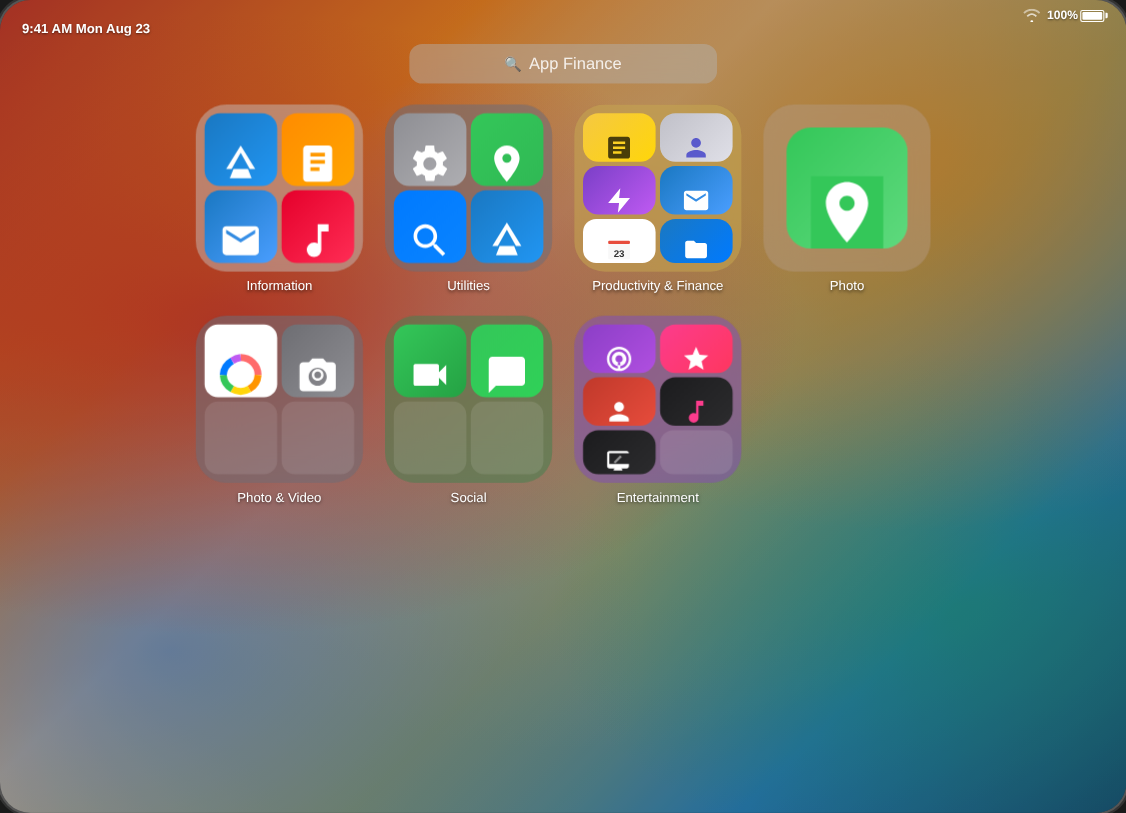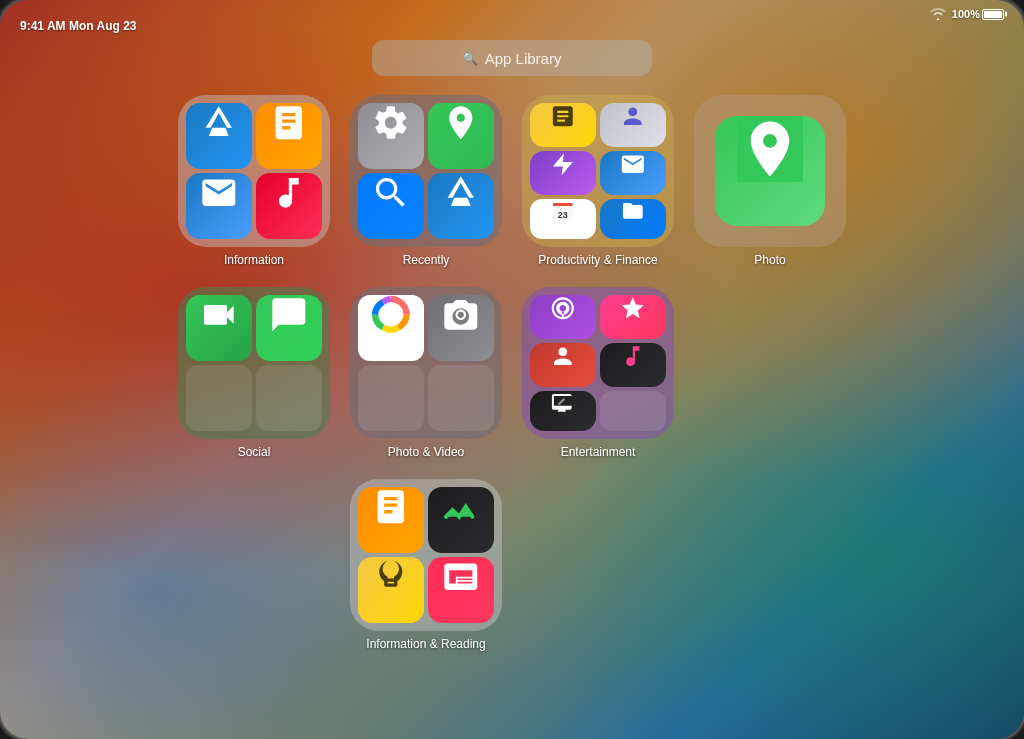--- a/index.html
+++ b/index.html
@@ -207,21 +207,21 @@
       font-weight: 500;
       text-align: center;
     }
 
     
     .app-icon {
       width: 100%;
       height: 100%;
       border-radius: 14px;
       display: flex;
-      align-items: flex-start;
+      align-items: flex-end;
       justify-content: center;
       font-size: 24px;
       overflow: hidden;
       position: relative;
     }
 
     
     .icon-appstore { background: linear-gradient(135deg, #1a78c2, #2196F3); }
     .icon-books { background: linear-gradient(135deg, #ff8c00, #ffa500); }
     .icon-mail { background: linear-gradient(135deg, #1a78c2, #4a9eff); }
@@ -278,21 +278,21 @@
         <span>100%</span>
         <span class="battery-icon">
           <span class="battery-fill"></span>
         </span>
       </span>
     </div>
   </div>
 
   <div class="search-bar">
     <span class="search-icon-symbol">🔍</span>
-    <span class="search-placeholder">App Library</span>
+    <span class="search-placeholder">App Finance</span>
   </div>
 
   <div class="app-grid">
 
     <div class="folder">
       <div class="folder-inner light-bg">
 
         <div class="app-icon icon-appstore">
           <svg viewBox="0 0 24 24" fill="white">
               <path d="M12 2L4 15h4l-2 5h12l-2-5h4L12 2zm0 4l5 9H7l5-9z"></path>
@@ -341,21 +341,21 @@
               <path d="M15.5 14h-.79l-.28-.27C15.41 12.59 16 11.11 16 9.5 16 5.91 13.09 3 9.5 3S3 5.91 3 9.5 5.91 16 9.5 16c1.61 0 3.09-.59 4.23-1.57l.27.28v.79l5 4.99L20.49 19l-4.99-5zm-6 0C7.01 14 5 11.99 5 9.5S7.01 5 9.5 5 14 7.01 14 9.5 11.99 14 9.5 14z"></path>
             </svg>
         </div>
 
         <div class="app-icon icon-appstore">
           <svg viewBox="0 0 24 24" fill="white">
               <path d="M12 2L4 15h4l-2 5h12l-2-5h4L12 2zm0 4l5 9H7l5-9z"></path>
             </svg>
         </div>
       </div>
-      <span class="folder-label">Recently</span>
+      <span class="folder-label">Utilities</span>
     </div>
 
     <div class="folder">
       <div class="folder-inner yellow-tint">
 
         <div class="app-icon icon-notes">
           <svg viewBox="0 0 24 24" fill="rgba(0,0,0,0.7)">
               <path d="M19 3H5c-1.1 0-2 .9-2 2v14c0 1.1.9 2 2 2h14c1.1 0 2-.9 2-2V5c0-1.1-.9-2-2-2zm-5 14H7v-2h7v2zm3-4H7v-2h10v2zm0-4H7V7h10v2z"></path>
             </svg>
         </div>
@@ -398,40 +398,20 @@
     <div class="folder">
       <div style="width:152px; height:152px; border-radius:28px; background: rgba(180,155,135,0.45); backdrop-filter: blur(20px); display:flex; align-items:center; justify-content:center;">
         <div class="app-icon icon-maps" style="width:110px; height:110px; border-radius:22px;">
           <svg viewBox="0 0 24 24" width="65%" height="65%">
             <rect width="24" height="24" fill="#34c759"></rect>
             <path d="M12 2C8.13 2 5 5.13 5 9c0 5.25 7 13 7 13s7-7.75 7-13c0-3.87-3.13-7-7-7zm0 9.5c-1.38 0-2.5-1.12-2.5-2.5s1.12-2.5 2.5-2.5 2.5 1.12 2.5 2.5-1.12 2.5-2.5 2.5z" fill="white"></path>
           </svg>
         </div>
       </div>
       <span class="folder-label">Photo</span>
-    </div>
-
-    <div class="folder">
-      <div class="folder-inner green-tint">
-
-        <div class="app-icon icon-facetime">
-          <svg viewBox="0 0 24 24" fill="white">
-              <path d="M17 10.5V7c0-.55-.45-1-1-1H4c-.55 0-1 .45-1 1v10c0 .55.45 1 1 1h12c.55 0 1-.45 1-1v-3.5l4 4v-11l-4 4z"></path>
-            </svg>
-        </div>
-
-        <div class="app-icon icon-messages">
-          <svg viewBox="0 0 24 24" fill="white">
-              <path d="M20 2H4c-1.1 0-2 .9-2 2v18l4-4h14c1.1 0 2-.9 2-2V4c0-1.1-.9-2-2-2z"></path>
-            </svg>
-        </div>
-        <div class="app-icon" style="background: rgba(255,255,255,0.1); border-radius:12px;"></div>
-        <div class="app-icon" style="background: rgba(255,255,255,0.1); border-radius:12px;"></div>
-      </div>
-      <span class="folder-label">Social</span>
     </div>
 
     <div class="folder">
       <div class="folder-inner gray-tint">
 
         <div class="app-icon" style="background: white; border-radius:12px;">
           <svg viewBox="0 0 100 100" width="80%" height="80%">
             <circle cx="50" cy="50" r="40" fill="white"></circle>
             <path d="M50 10 A40 40 0 0 1 90 50" stroke="#FF6B6B" stroke-width="16" fill="none"></path>
             <path d="M90 50 A40 40 0 0 1 69.6 82.3" stroke="#FF9500" stroke-width="16" fill="none"></path>
@@ -447,20 +427,40 @@
               <path d="M12 15.2c1.77 0 3.2-1.43 3.2-3.2S13.77 8.8 12 8.8 8.8 10.23 8.8 12s1.43 3.2 3.2 3.2zm0-5.1c1.05 0 1.9.85 1.9 1.9s-.85 1.9-1.9 1.9-1.9-.85-1.9-1.9.85-1.9 1.9-1.9zM9 3L7.17 5H4c-1.1 0-2 .9-2 2v12c0 1.1.9 2 2 2h16c1.1 0 2-.9 2-2V7c0-1.1-.9-2-2-2h-3.17L15 3H9zm3 15c-2.76 0-5-2.24-5-5s2.24-5 5-5 5 2.24 5 5-2.24 5-5 5z"></path>
             </svg>
         </div>
         <div class="app-icon" style="background: rgba(255,255,255,0.1); border-radius:12px;"></div>
         <div class="app-icon" style="background: rgba(255,255,255,0.1); border-radius:12px;"></div>
       </div>
       <span class="folder-label">Photo &amp; Video</span>
     </div>
 
     <div class="folder">
+      <div class="folder-inner green-tint">
+
+        <div class="app-icon icon-facetime">
+          <svg viewBox="0 0 24 24" fill="white">
+              <path d="M17 10.5V7c0-.55-.45-1-1-1H4c-.55 0-1 .45-1 1v10c0 .55.45 1 1 1h12c.55 0 1-.45 1-1v-3.5l4 4v-11l-4 4z"></path>
+            </svg>
+        </div>
+
+        <div class="app-icon icon-messages">
+          <svg viewBox="0 0 24 24" fill="white">
+              <path d="M20 2H4c-1.1 0-2 .9-2 2v18l4-4h14c1.1 0 2-.9 2-2V4c0-1.1-.9-2-2-2z"></path>
+            </svg>
+        </div>
+        <div class="app-icon" style="background: rgba(255,255,255,0.1); border-radius:12px;"></div>
+        <div class="app-icon" style="background: rgba(255,255,255,0.1); border-radius:12px;"></div>
+      </div>
+      <span class="folder-label">Social</span>
+    </div>
+
+    <div class="folder">
       <div class="folder-inner purple-tint">
 
         <div class="app-icon icon-podcasts">
           <svg viewBox="0 0 24 24" fill="white">
               <path d="M12 2C6.48 2 2 6.48 2 12s4.48 10 10 10 10-4.48 10-10S17.52 2 12 2zm1 17.93V18c0-.55-.45-1-1-1s-1 .45-1 1v1.93C7.06 19.48 4 16.15 4 12c0-4.42 3.58-8 8-8s8 3.58 8 8c0 4.15-3.06 7.48-7 7.93zM12 6c-3.31 0-6 2.69-6 6 0 2.97 2.16 5.44 5 5.92V16c0-.55.45-1 1-1s1 .45 1 1v1.92c2.84-.48 5-2.95 5-5.92 0-3.31-2.69-6-6-6zm0 9c-1.66 0-3-1.34-3-3s1.34-3 3-3 3 1.34 3 3-1.34 3-3 3z"></path>
             </svg>
         </div>
 
         <div class="app-icon icon-itunes">
           <svg viewBox="0 0 24 24" fill="white">
@@ -484,46 +484,16 @@
           <svg viewBox="0 0 24 24" fill="white">
               <path d="M21 3H3c-1.1 0-2 .9-2 2v12c0 1.1.9 2 2 2h5l-1 1v1h8v-1l-1-1h5c1.1 0 2-.9 2-2V5c0-1.1-.9-2-2-2zm0 12H3V5h18v10z"></path>
               <path d="M8.5 14.5l-1.5-1.5 6-6 1.5 1.5z" fill="rgba(255,255,255,0.5)"></path>
             </svg>
         </div>
         <div class="app-icon" style="background: rgba(255,255,255,0.1); border-radius:12px;"></div>
       </div>
       <span class="folder-label">Entertainment</span>
     </div>
 
-    <div class="folder" style="grid-column: 2; grid-row: 3;">
-      <div class="folder-inner light-bg">
-
-        <div class="app-icon icon-ibooks">
-          <svg viewBox="0 0 24 24" fill="white">
-              <path d="M18 2H6c-1.1 0-2 .9-2 2v16c0 1.1.9 2 2 2h12c1.1 0 2-.9 2-2V4c0-1.1-.9-2-2-2zm-5 14H8v-2h5v2zm3-4H8v-2h8v2zm0-4H8V6h8v2z"></path>
-            </svg>
-        </div>
-
-        <div class="app-icon icon-stocks">
-          <svg viewBox="0 0 24 24" fill="rgba(52,199,89,1)">
-              <path d="M3 18l4-4 4 4 4-6 4 6"></path>
-              <polyline points="3 18 7 14 11 18 15 12 19 18" stroke="rgba(52,199,89,1)" stroke-width="2.5" fill="none" stroke-linecap="round"></polyline>
-            </svg>
-        </div>
-
-        <div class="app-icon icon-tips">
-          <svg viewBox="0 0 24 24" fill="rgba(0,0,0,0.7)">
-              <path d="M12 2C8.13 2 5 5.13 5 9c0 2.38 1.19 4.47 3 5.74V17c0 .55.45 1 1 1h6c.55 0 1-.45 1-1v-2.26c1.81-1.27 3-3.36 3-5.74 0-3.87-3.13-7-7-7zm2 14H10v-1h4v1zm0-3H10v-1c-1.73-.97-3-2.8-3-5a5 5 0 0110 0c0 2.2-1.27 4.03-3 5v1z"></path>
-            </svg>
-        </div>
-
-        <div class="app-icon icon-news">
-          <svg viewBox="0 0 24 24" fill="white">
-              <path d="M20 4H4c-1.1 0-2 .9-2 2v12c0 1.1.9 2 2 2h16c1.1 0 2-.9 2-2V6c0-1.1-.9-2-2-2zM9 16H5v-4h4v4zm10 0h-9v-1h9v1zm0-2h-9v-1h9v1zm0-2H5V8h14v4z"></path>
-            </svg>
-        </div>
-      </div>
-      <span class="folder-label">Information &amp; Reading</span>
-    </div>
 
   </div>
 
 </div>
 
 </body></html>

